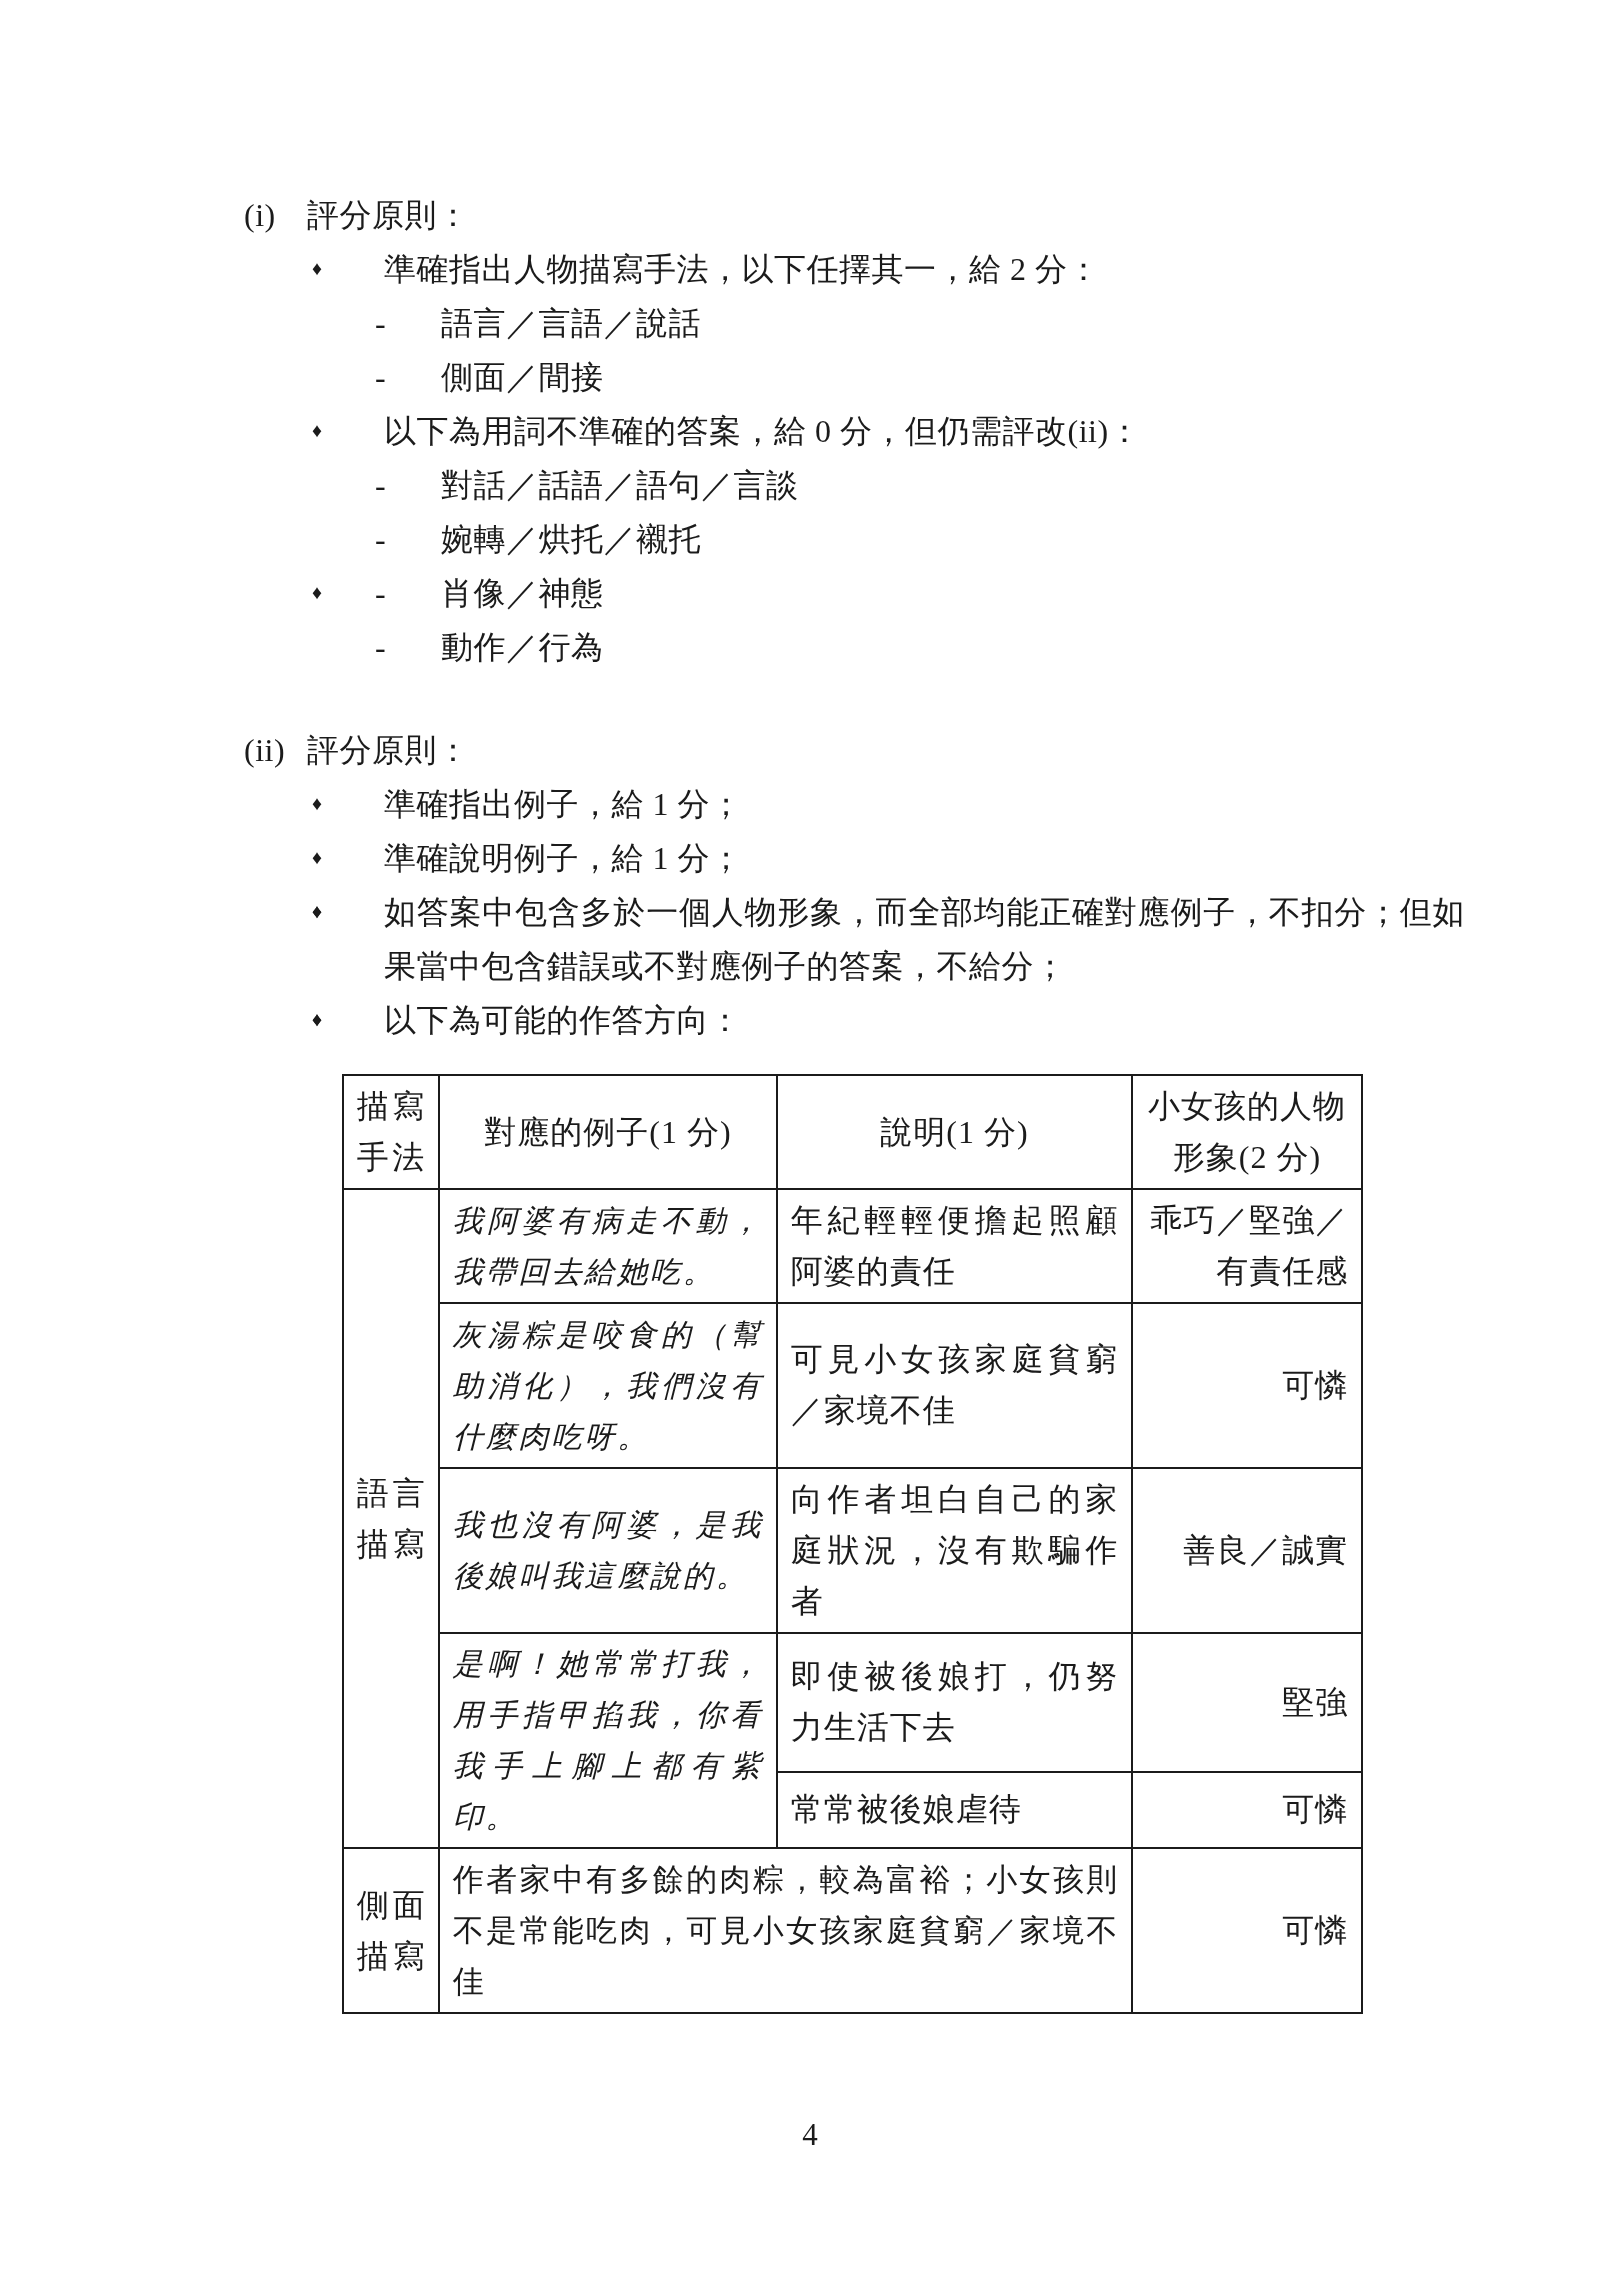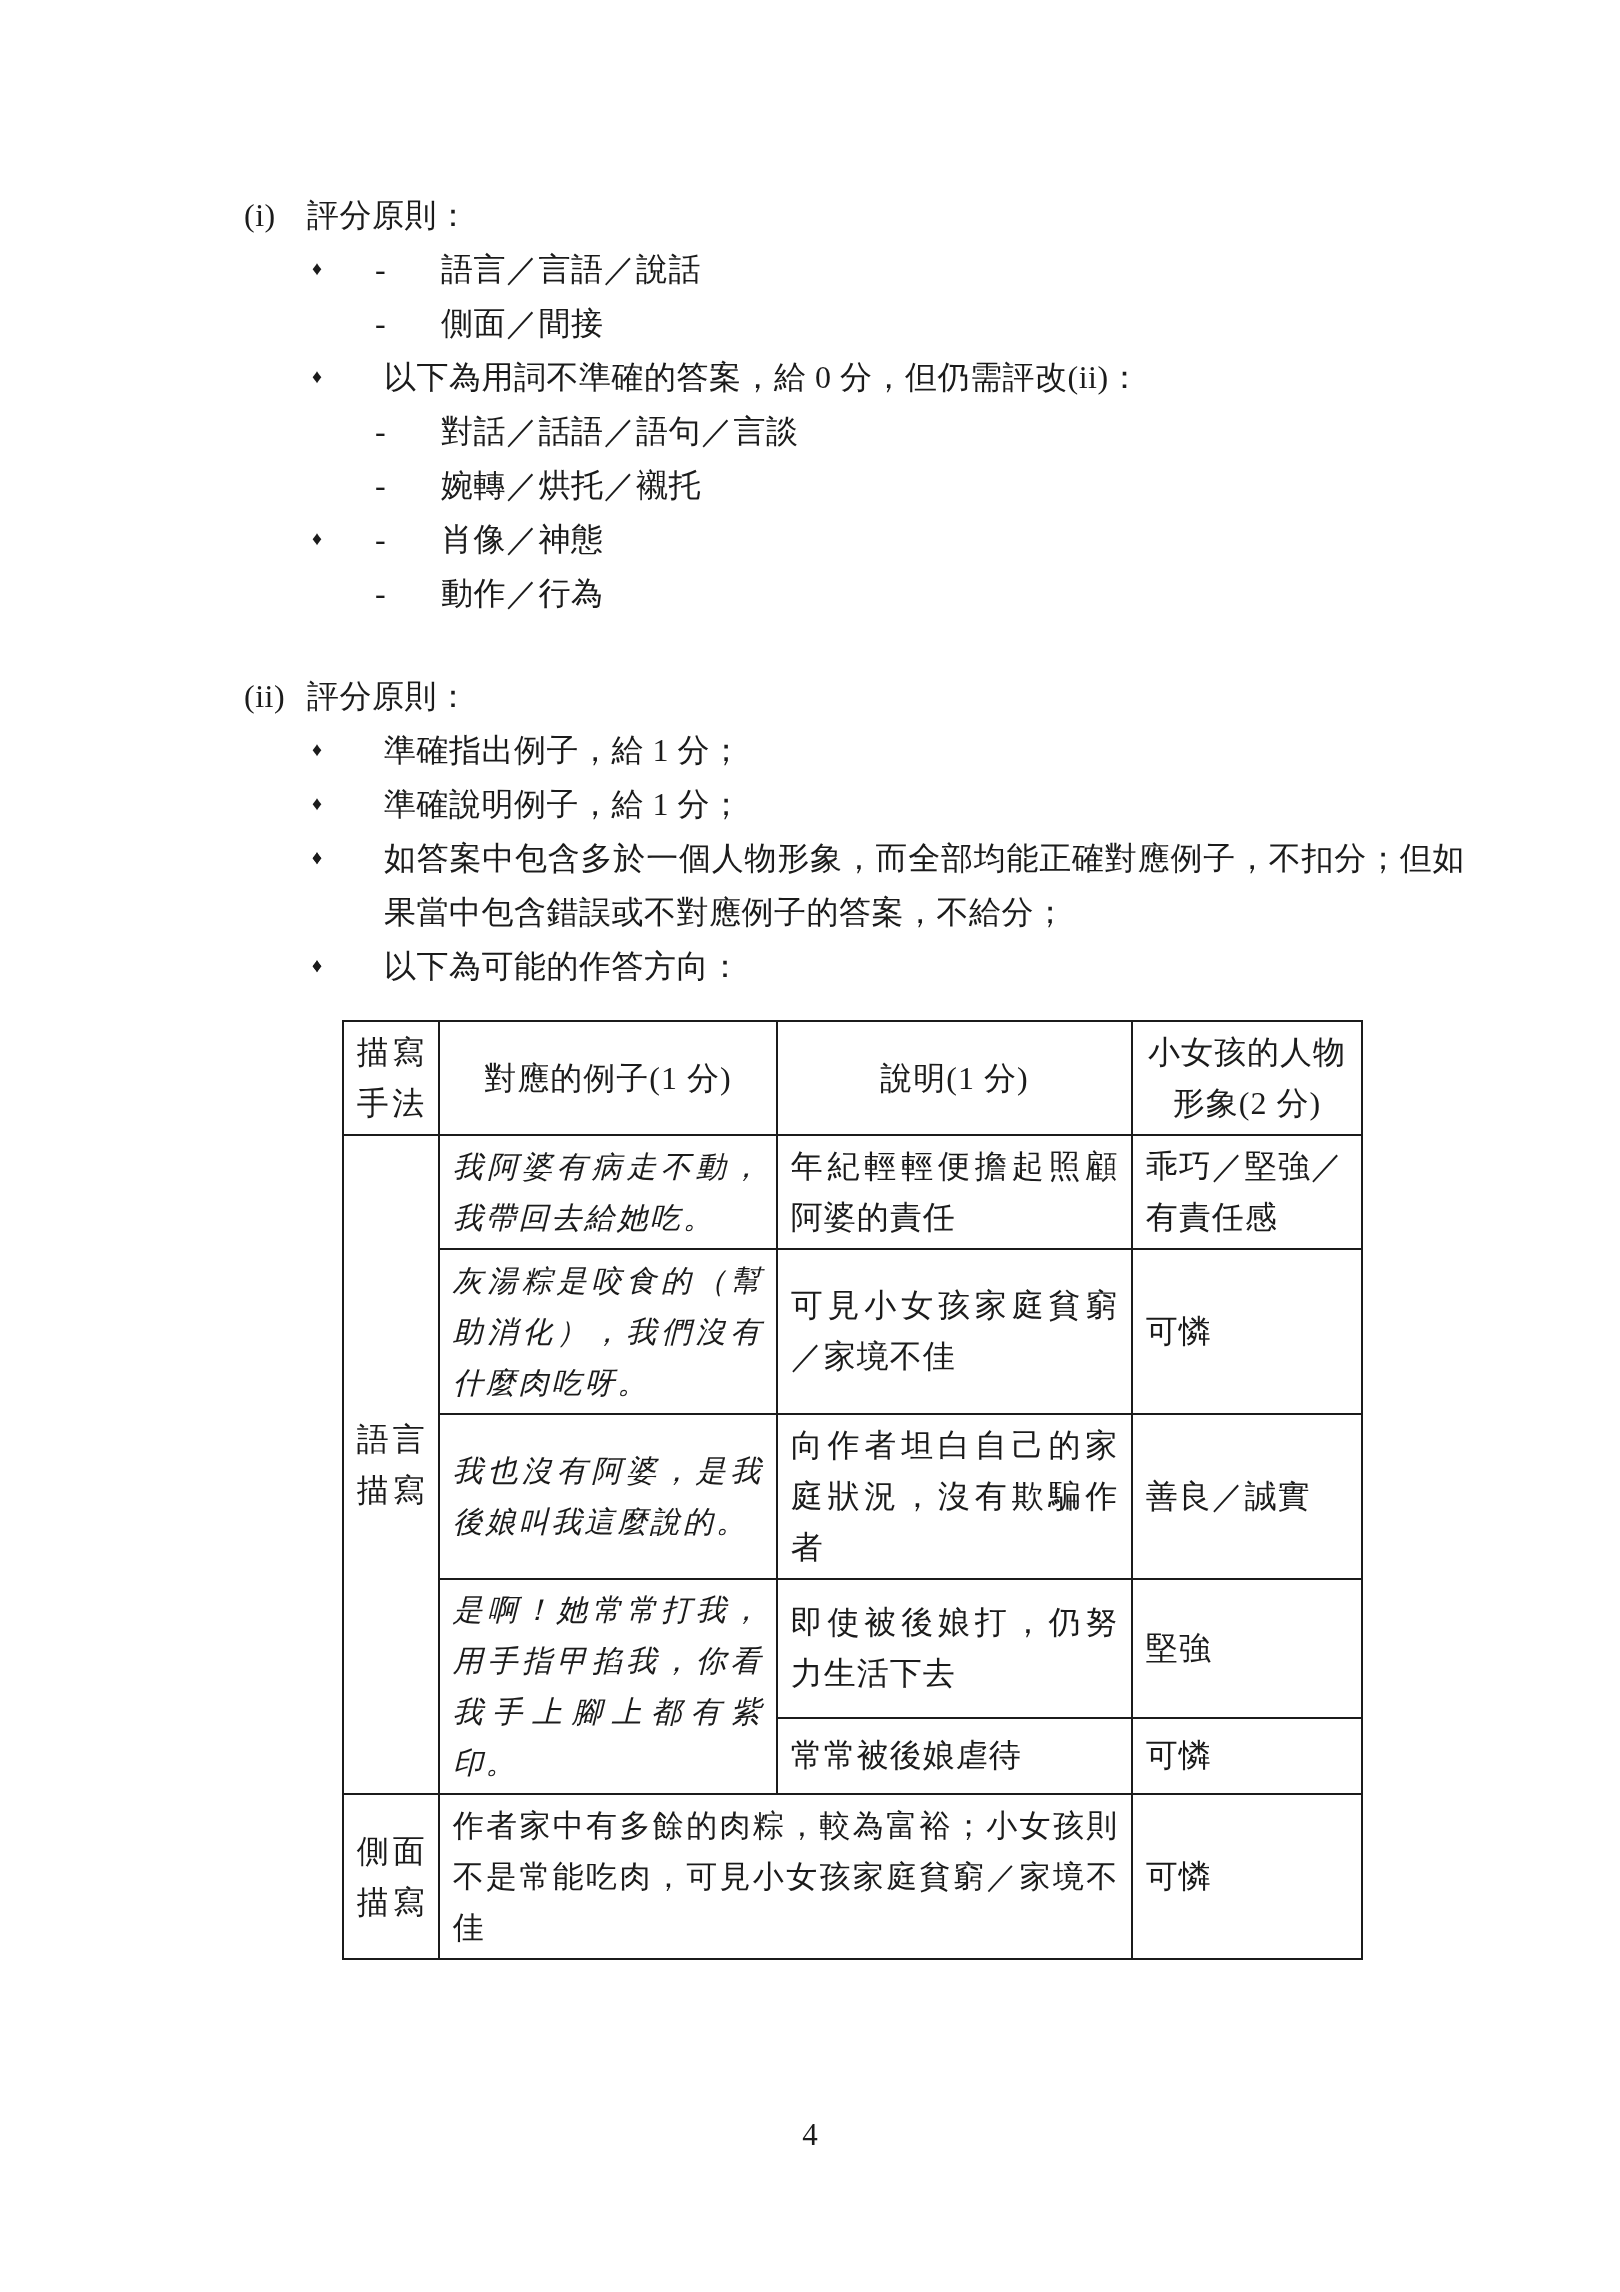--- a/index.html
+++ b/index.html
@@ -56,21 +56,21 @@
     letter-spacing:2.9px;
     text-align:justify;
   }
   td.ex-plain{
     font-style:normal;
     font-size:31px;
     letter-spacing:1px;
     text-align:justify;
   }
   td.expl{text-align:justify;letter-spacing:1px;}
-  td.img{text-align:left;letter-spacing:1px;}
+  td.img{text-align:right;letter-spacing:1px;}
 
   .ref-note{margin:51px 0 0 63px;line-height:54px;}
   .page-number{
     position:absolute;top:2117px;left:0;
     width:1620px;text-align:center;
     font-size:31px;letter-spacing:0;
   }
 </style>
 </head>
 <body>
@@ -78,20 +78,21 @@
 <div class="page">
 
   <div class="sections">
     <div class="sec-head">
       <span class="sec-label">(i)</span>
       <span class="sec-title">評分原則：</span>
     </div>
 
     <div class="b-item">
       <span class="b-marker">♦</span>
+      <span class="b-text">準確指出人物描寫手法，以下任擇其一，給 2 分：</span>
     </div>
     <div class="s-item">
       <span class="s-marker">-</span>
       <span class="s-text">語言／言語／說話</span>
     </div>
     <div class="s-item">
       <span class="s-marker">-</span>
       <span class="s-text">側面／間接</span>
     </div>
 

